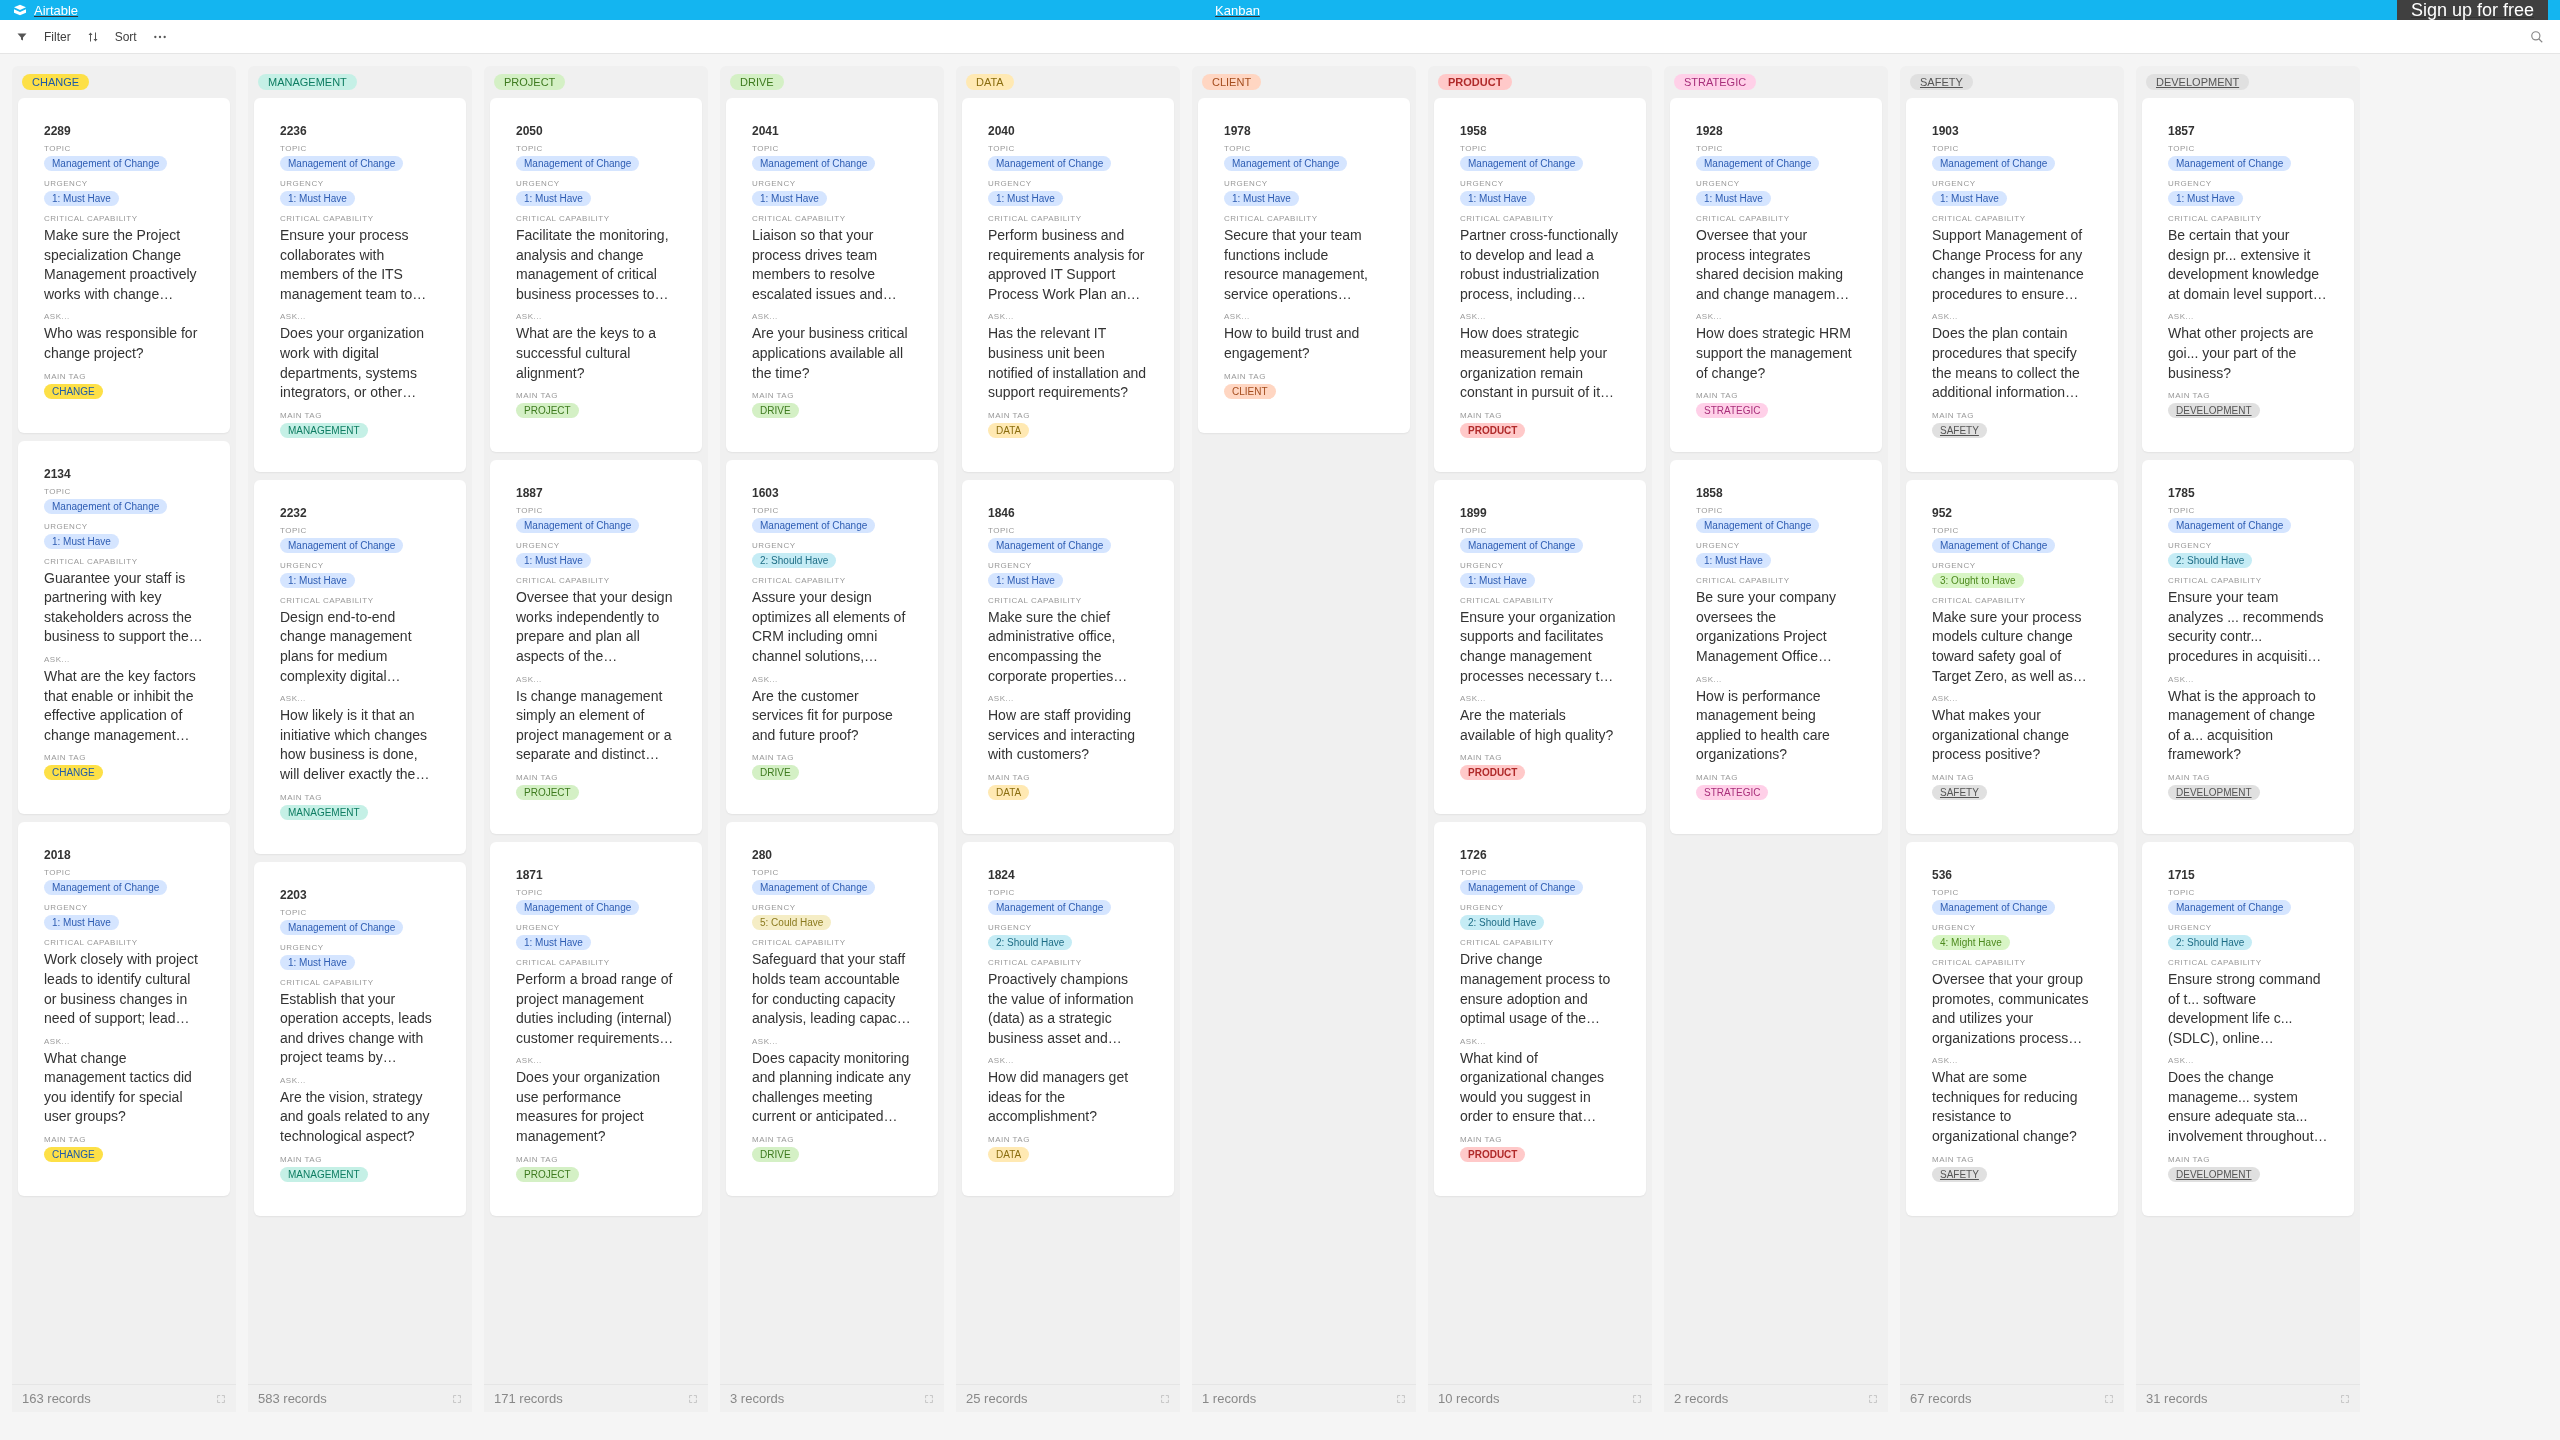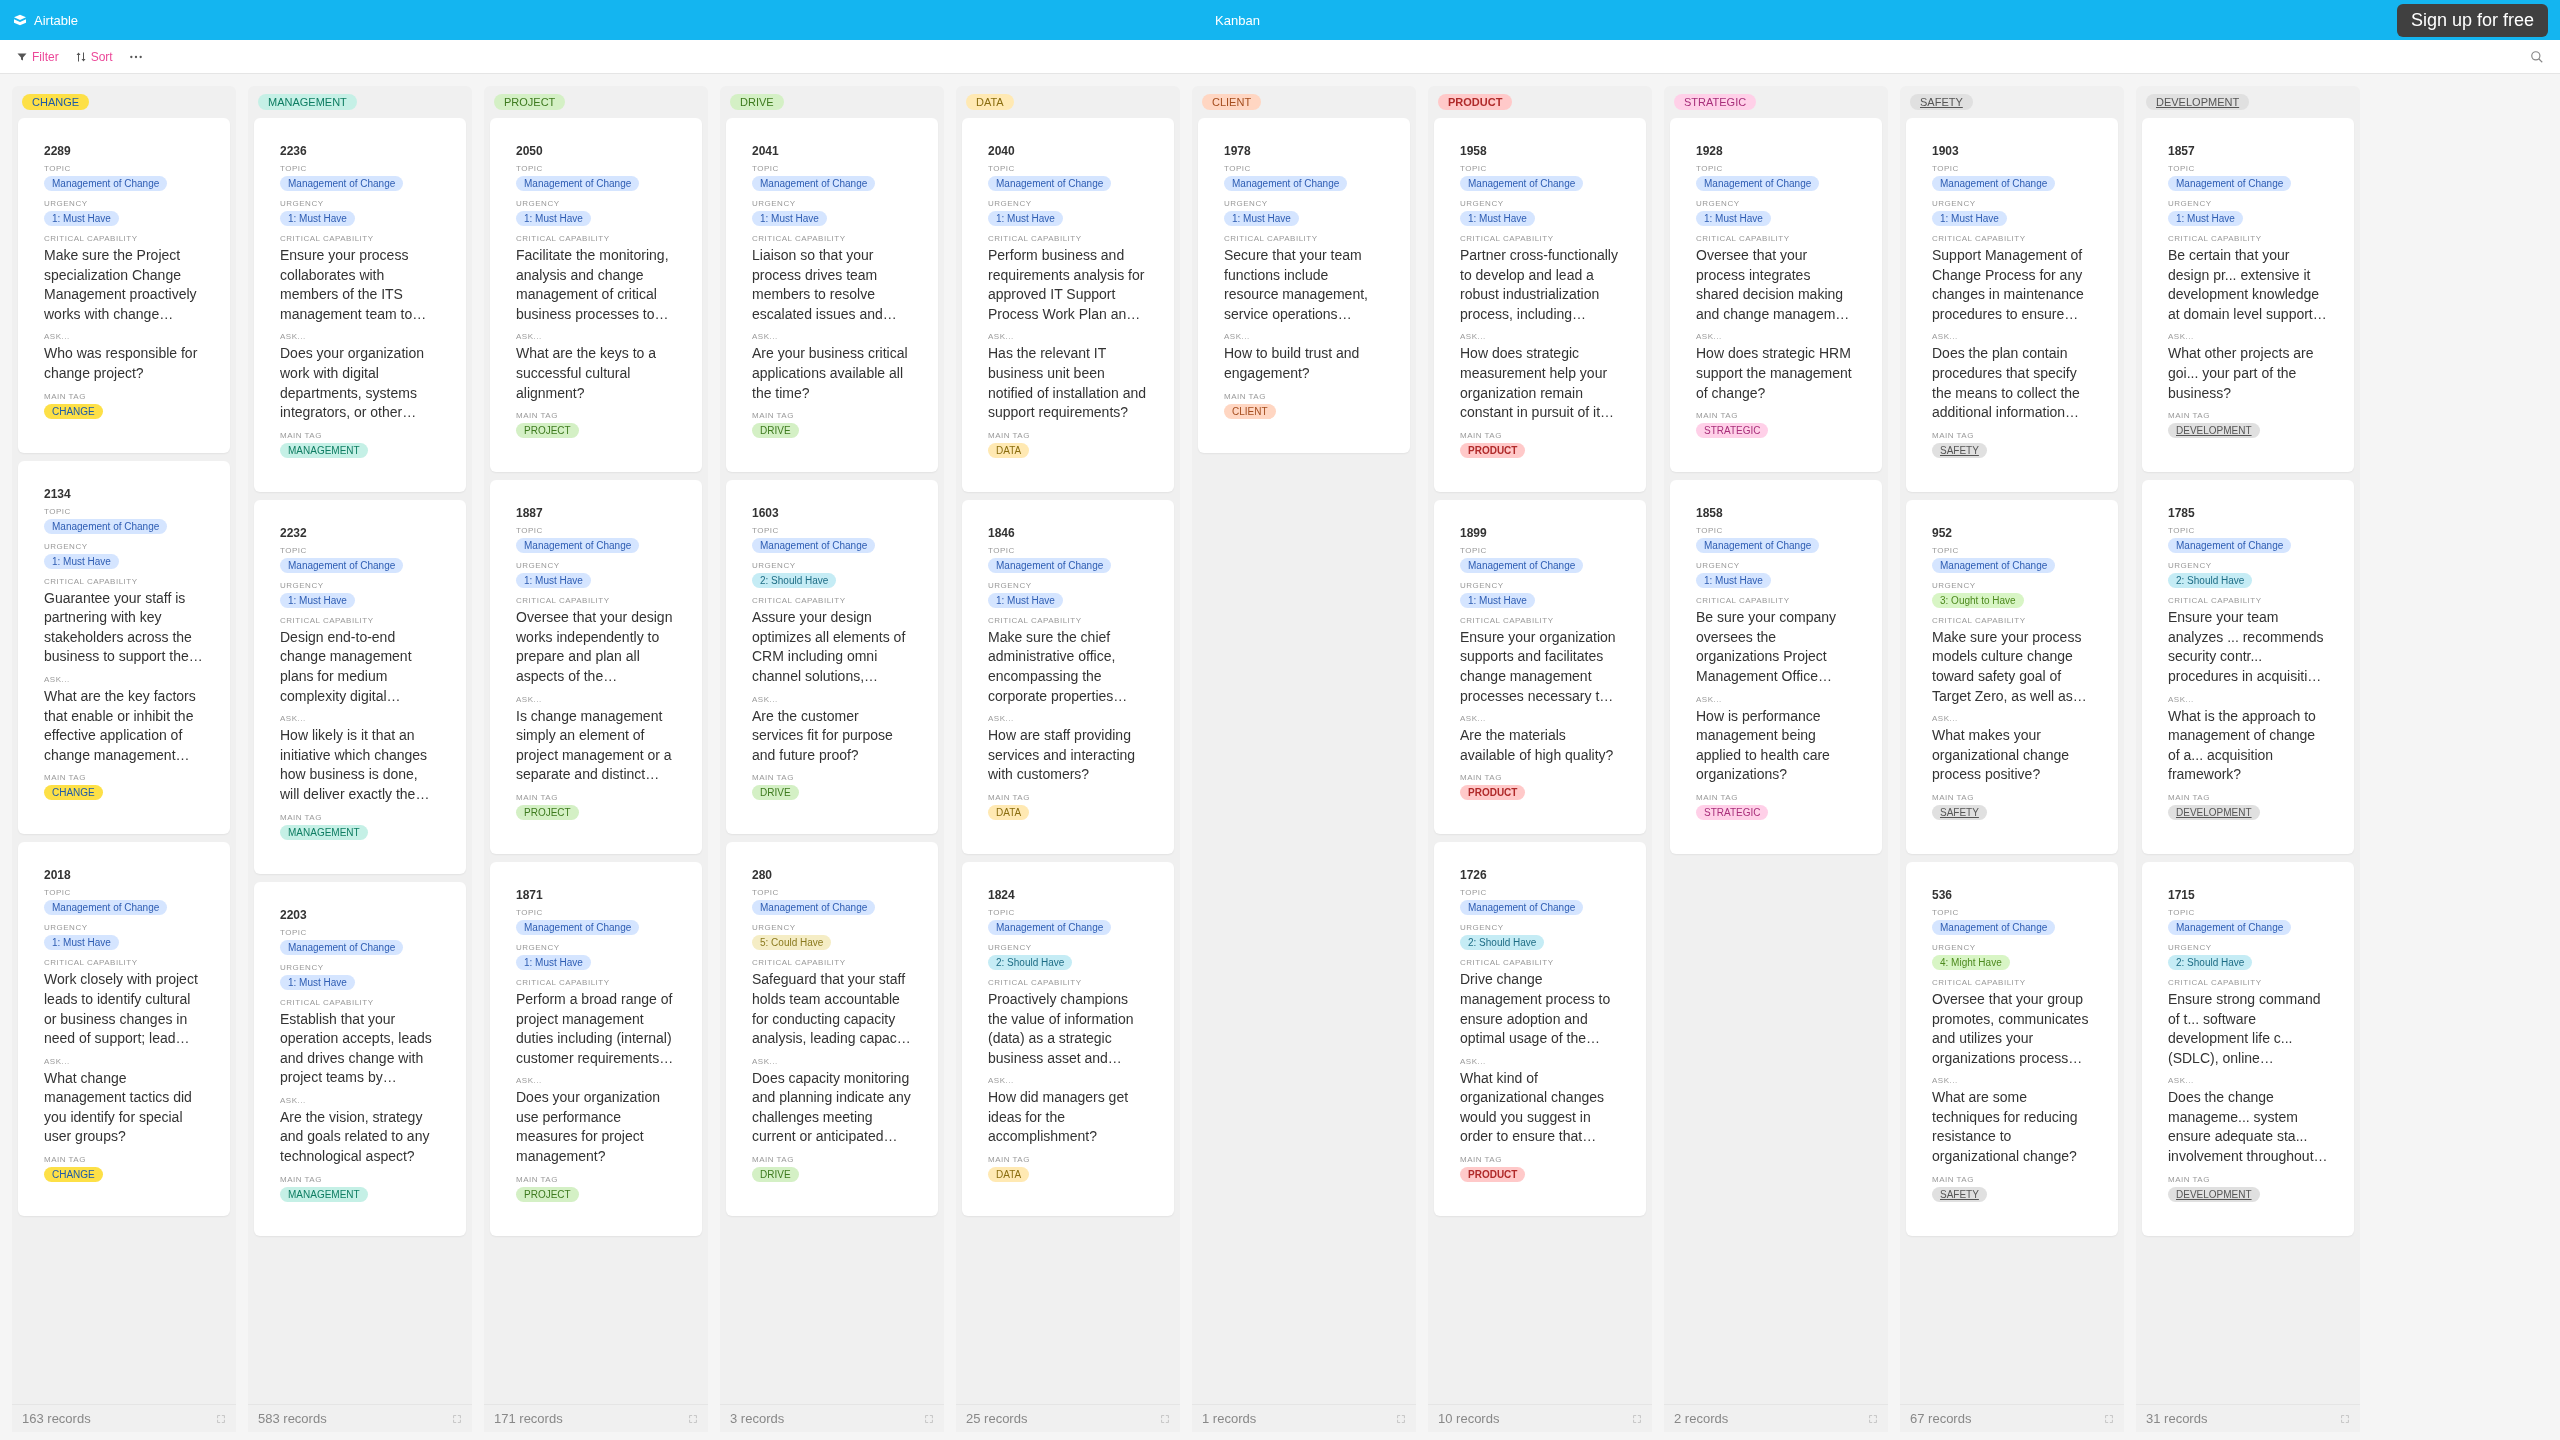--- a/index.html
+++ b/index.html
@@ -1,24 +1,24 @@
 <!DOCTYPE html>
 <html><head>
 <meta charset="utf-8">
 <style>
 * { box-sizing: border-box; margin: 0; padding: 0; }
 body { font-family: -apple-system, BlinkMacSystemFont, 'Segoe UI', Helvetica, Arial, sans-serif; background: #f5f5f5; font-size: 13px; color: #333; }
 
-.topbar { background: #14b5f0; height: 40px; display: flex; align-items: center; justify-content: space-between; padding: 0 12px; }
+.topbar { background: #14b5f0; height: 20px; display: flex; align-items: center; justify-content: space-between; padding: 0 12px; text-decoration: underline; }
 .topbar-left { display: flex; align-items: center; gap: 6px; color: #fff; font-weight: 500; }
 .topbar-center { color: #fff; font-weight: 500; }
 .signup-btn { background: #404040; color: #fff; padding: 6px 14px; border-radius: 6px; font-size: 18px; border: none; cursor: pointer; }
 
 .toolbar { background: #fff; height: 34px; display: flex; align-items: center; padding: 0 16px; gap: 16px; border-bottom: 1px solid #e5e5e5; position: relative; }
-.toolbar-item { display: flex; align-items: center; gap: 4px; font-size: 12px; color: #ec4899; cursor: pointer; }
+.toolbar-item { display: flex; align-items: center; gap: 16px; font-size: 12px; color: #404040; cursor: pointer; }
 .search-icon { position: absolute; right: 16px; }
 
 .kanban-board { display: flex; gap: 12px; padding: 12px; overflow-x: auto; overflow-y: hidden; height: calc(100vh - 70px); }
 .kanban-col { flex: 0 0 224px; background: #f0f0f0; border-radius: 6px; display: flex; flex-direction: column; position: relative; height: 100%; }
 .col-header { padding: 8px 10px; }
 .col-pill { display: inline-block; padding: 2px 10px; border-radius: 10px; font-size: 11px; }
 .col-body { flex: 1; overflow-y: auto; padding: 0 6px 6px; }
 .col-footer { padding: 6px 10px; font-size: 13px; color: #888; display: flex; justify-content: space-between; align-items: center; background: #f0f0f0; border-top: 1px solid #e5e5e5; }
 
 .card { background: #fff; border-radius: 6px; padding: 26px; margin-bottom: 8px; box-shadow: 0 1px 2px rgba(0,0,0,0.06); font-size: 11px; }

